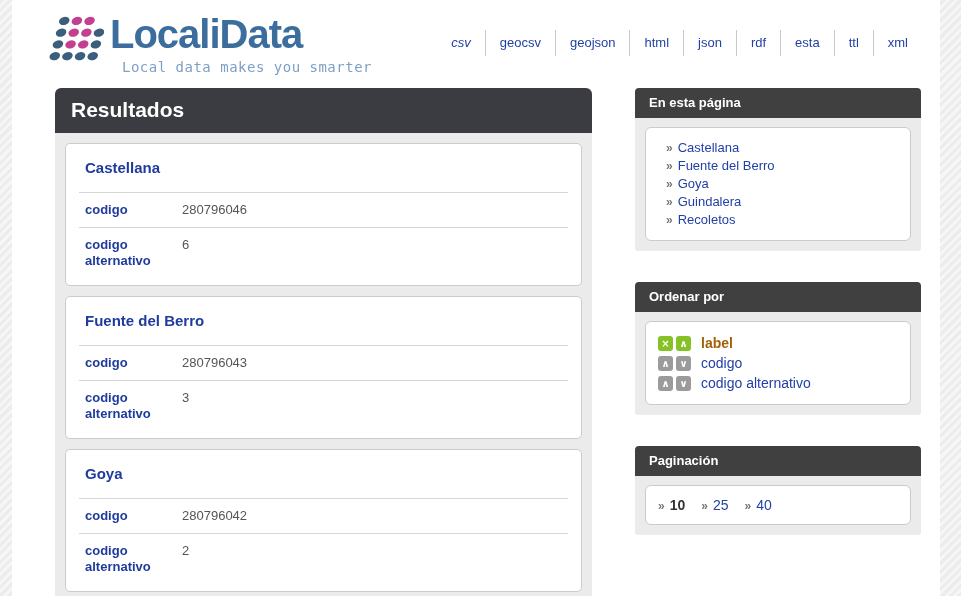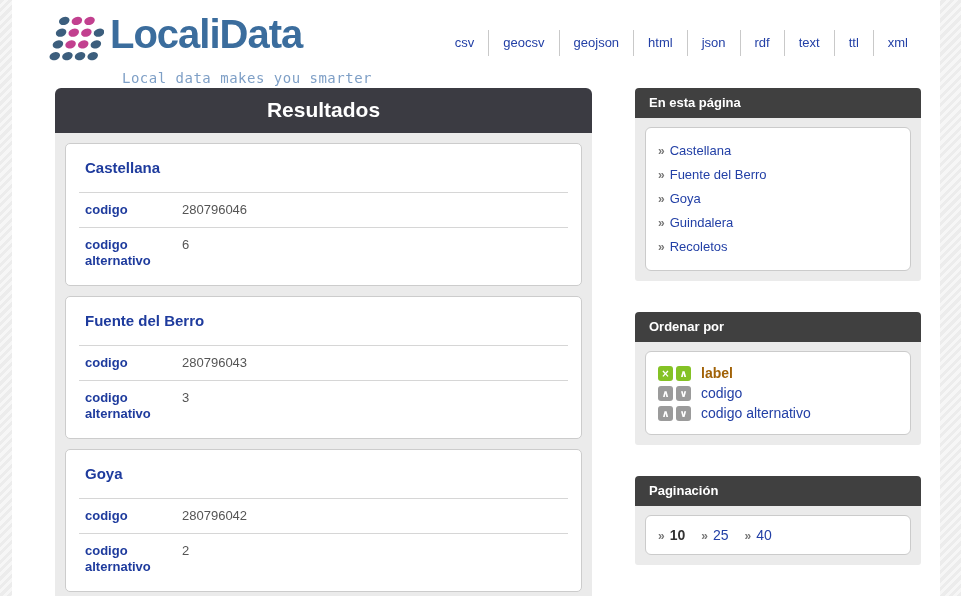--- a/index.html
+++ b/index.html
@@ -14,44 +14,44 @@
     margin-left: 12px; margin-right: 21px;
     background: #ffffff; height: 596px; padding-top: 10px;
   }
 
   
   .topbar { display: flex; justify-content: space-between; align-items: flex-start; padding: 0 18px 14px 36px; height: 78px; }
   .brand { display: flex; align-items: flex-start; }
   .brand-icon { width: 56px; height: 54px; margin-top: 2px; }
   .brand-textblock { margin-left: 6px; }
   .brand-name { font-size: 40px; font-weight: bold; color: #3b6d9d; letter-spacing: -1px; line-height: 48px; }
-  .brand-tagline { font-family: "DejaVu Sans Mono", monospace; font-size: 14px; color: #7e9fc6; margin-left: 12px; margin-top: 12px; letter-spacing: 0.5px; }
+  .brand-tagline { font-family: "DejaVu Sans Mono", monospace; font-size: 14px; color: #7e9fc6; margin-left: 12px; margin-top: 1px; letter-spacing: 0.5px; }
   .format-nav { display: flex; margin-top: 20px; align-items: center; }
   .format-nav .fmt { font-size: 13px; color: #2340a6; padding: 4px 14px; border-left: 1px solid #c9c9c9; line-height: 18px; }
-  .format-nav .fmt:first-child { border-left: none; }
+  .format-nav .fmt:first-child { border-left: none; font-style: italic; }
 
   
   .content { display: flex; padding: 0 19px 0 43px; align-items: flex-start; }
   .main { width: 537px; margin-right: 43px; }
-  .main-header { background: #3b3b42; color: #ffffff; font-size: 21px; font-weight: bold; padding: 10px 16px 11px; border-radius: 6px 6px 0 0; text-align: center; }
+  .main-header { background: #3b3b42; color: #ffffff; font-size: 21px; font-weight: bold; padding: 10px 16px 11px; border-radius: 6px 6px 0 0; }
   .main-body { background: #ebebeb; padding: 10px; min-height: 470px; }
   .card { background: #ffffff; border: 1px solid #cccccc; border-radius: 5px; padding: 0 13px; margin-bottom: 10px; }
   .card-title { color: #1e3b9d; font-size: 15px; font-weight: bold; padding: 15px 6px 16px; }
   .card-row { display: flex; border-top: 1px solid #d6d6d6; padding: 9px 6px; font-size: 13px; line-height: 16px; }
   .card-row.last { padding-bottom: 16px; }
   .row-label { width: 97px; flex-shrink: 0; color: #1e3b9d; font-weight: bold; }
   .row-value { color: #555555; }
 
   
   .sidebar { width: 286px; }
   .widget { margin-bottom: 31px; }
   .widget-header { background: #404040; color: #ffffff; font-size: 13px; font-weight: bold; padding: 7px 14px 8px; border-radius: 4px 4px 0 0; }
   .widget-body { background: #ebebeb; padding: 9px 10px 10px; border-radius: 0 0 3px 3px; }
   .widget-card { background: #ffffff; border: 1px solid #cbcbcb; border-radius: 6px; padding: 11px 12px; }
-  .toc-item { font-size: 13px; line-height: 24px; white-space: nowrap; }
+  .toc-item { font-size: 13px; line-height: 17px; white-space: nowrap; margin-left: 8px; }
   .chev { color: #777777; font-weight: bold; margin-right: 5px; font-size: 12px; }
   a.blue-link { color: #2340a6; }
 
   .sort-row { display: flex; align-items: center; height: 20px; }
   .sort-btn {
     display: inline-block; width: 15px; height: 15px; border-radius: 3px;
     color: #ffffff; font-size: 10px; line-height: 15px; text-align: center; font-weight: bold;
     margin-right: 3px; font-family: "DejaVu Sans", sans-serif; cursor: pointer;
   }
   .sort-btn.green { background: #84c225; }
@@ -94,21 +94,21 @@
         <div class="brand-tagline">Local data makes you smarter</div>
       </div>
     </div>
     <nav class="format-nav">
       <a class="fmt">csv</a>
       <a class="fmt">geocsv</a>
       <a class="fmt">geojson</a>
       <a class="fmt">html</a>
       <a class="fmt">json</a>
       <a class="fmt">rdf</a>
-      <a class="fmt">text</a>
+      <a class="fmt">esta</a>
       <a class="fmt">ttl</a>
       <a class="fmt">xml</a>
     </nav>
   </div>
 
   <div class="content">
 
     <div class="main">
       <div class="main-header">Resultados</div>
       <div class="main-body">

